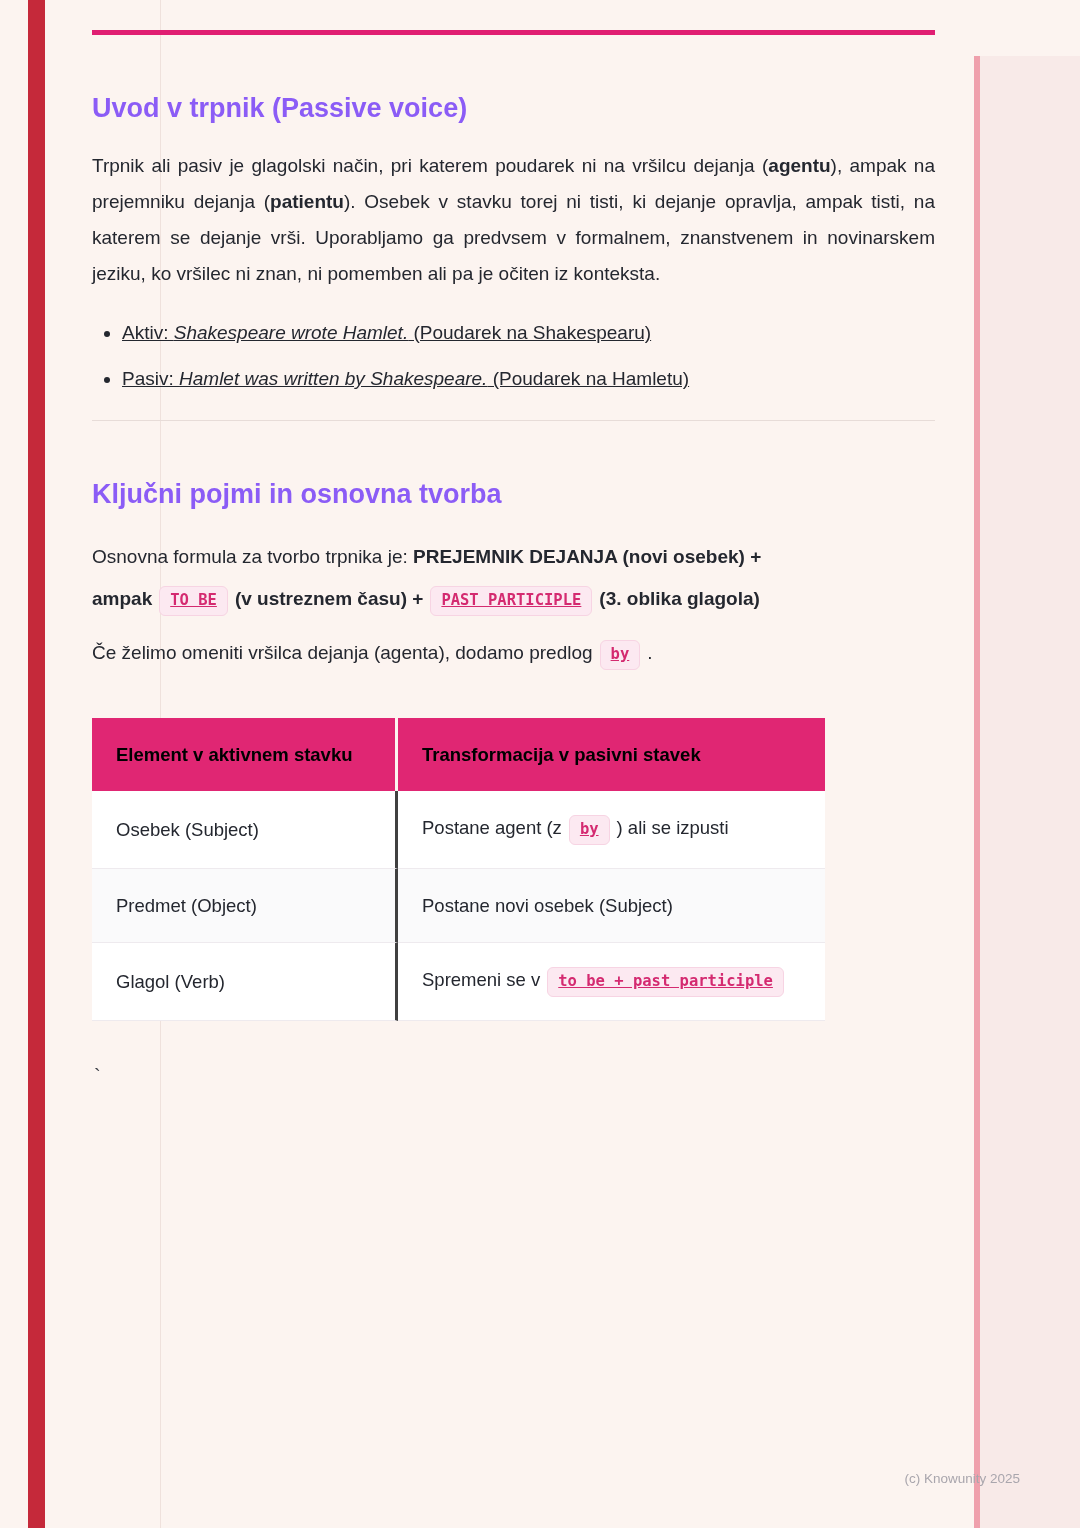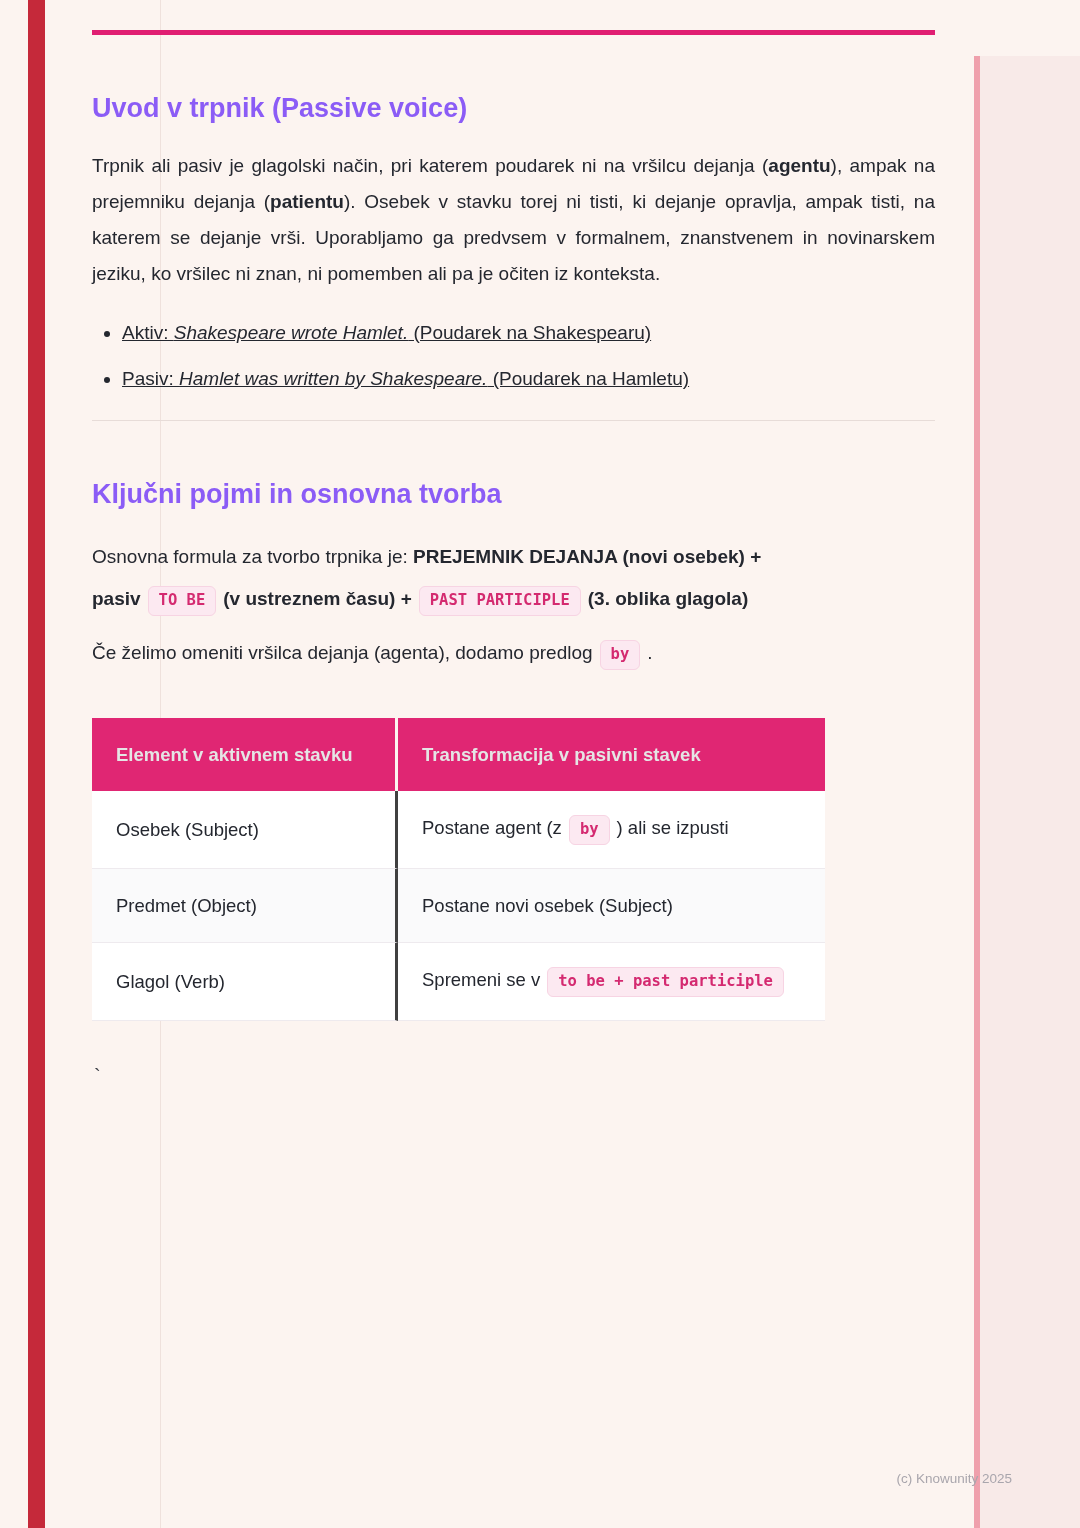--- a/index.html
+++ b/index.html
@@ -52,46 +52,47 @@
   .agent-note { margin-top: 12px; }
 
   .chip {
     font-family: "DejaVu Sans Mono", "Liberation Mono", monospace;
     font-size: 15.5px; font-weight: 700;
     color: #d42a70; background: #fce9f1;
     border: 1px solid #f7d4e3; border-radius: 6px;
     padding: 3px 10px 4px; margin: 0 7px;
     white-space: nowrap; display: inline-block; line-height: 1.35;
     vertical-align: baseline;
+    text-decoration: underline;
   }
   .chip:empty { display: none; }
 
   table.transform-table {
     margin-top: 44px; width: 733px;
     border-collapse: separate; border-spacing: 0;
     font-size: 18.5px;
   }
   .transform-table th {
-    background: #e02673; color: #e5e5e5; text-align: left;
+    background: #e02673; color: #000000; text-align: left;
     font-weight: 700; font-size: 18.5px; line-height: 27px;
     padding: 23px 24px; vertical-align: middle;
   }
   .transform-table th:first-child { width: 255px; border-right: 3px solid #fcf4f0; }
   .transform-table td {
     background: #ffffff; padding: 23px 24px;
     border-bottom: 1px solid #eeeaee; vertical-align: middle;
     line-height: 27px;
   }
   .transform-table td:first-child { border-right: 3px solid #404040; }
   .transform-table tr:nth-child(even) td { background: #fafafb; }
 
   .stray-mark { margin: 44px 0 0 2px; font-size: 20px; color: #3a3d44; }
 
   .footer-credit {
-    position: absolute; right: 68px; bottom: 42px;
+    position: absolute; right: 60px; bottom: 42px;
     font-size: 13.5px; color: #a9a6ad; z-index: 5;
   }
 </style>
 </head>
 <body>
 
 <div class="red-stripe"></div>
 <div class="margin-line"></div>
 <div class="right-zone"></div>
 <div class="right-line"></div>
@@ -107,21 +108,21 @@
 
   <ul class="bullet-list">
     <li class="bullet"><span>Aktiv: </span><span class="it">Shakespeare wrote Hamlet.</span><span> (Poudarek na Shakespearu)</span></li>
     <li class="bullet"><span>Pasiv: </span><span class="it">Hamlet was written by Shakespeare.</span><span> (Poudarek na Hamletu)</span></li>
   </ul>
 
   <hr class="soft-divider">
 
   <h2 class="section-heading">Ključni pojmi in osnovna tvorba</h2>
 
-  <p class="formula"><span>Osnovna formula za tvorbo trpnika je: </span><b>PREJEMNIK DEJANJA (novi osebek) +</b><br><b>pasiv</b><code class="chip">TO BE</code><b>(v ustreznem času) +</b><code class="chip">PAST PARTICIPLE</code><b>(3. oblika glagola)</b></p>
+  <p class="formula"><span>Osnovna formula za tvorbo trpnika je: </span><b>PREJEMNIK DEJANJA (novi osebek) +</b><br><b>ampak</b><code class="chip">TO BE</code><b>(v ustreznem času) +</b><code class="chip">PAST PARTICIPLE</code><b>(3. oblika glagola)</b></p>
 
   <p class="agent-note"><span>Če želimo omeniti vršilca dejanja (agenta), dodamo predlog</span><code class="chip">by</code><span>.</span></p>
 
   <table class="transform-table">
     <thead>
       <tr>
         <th>Element v aktivnem stavku</th>
         <th>Transformacija v pasivni stavek</th>
       </tr>
     </thead>

